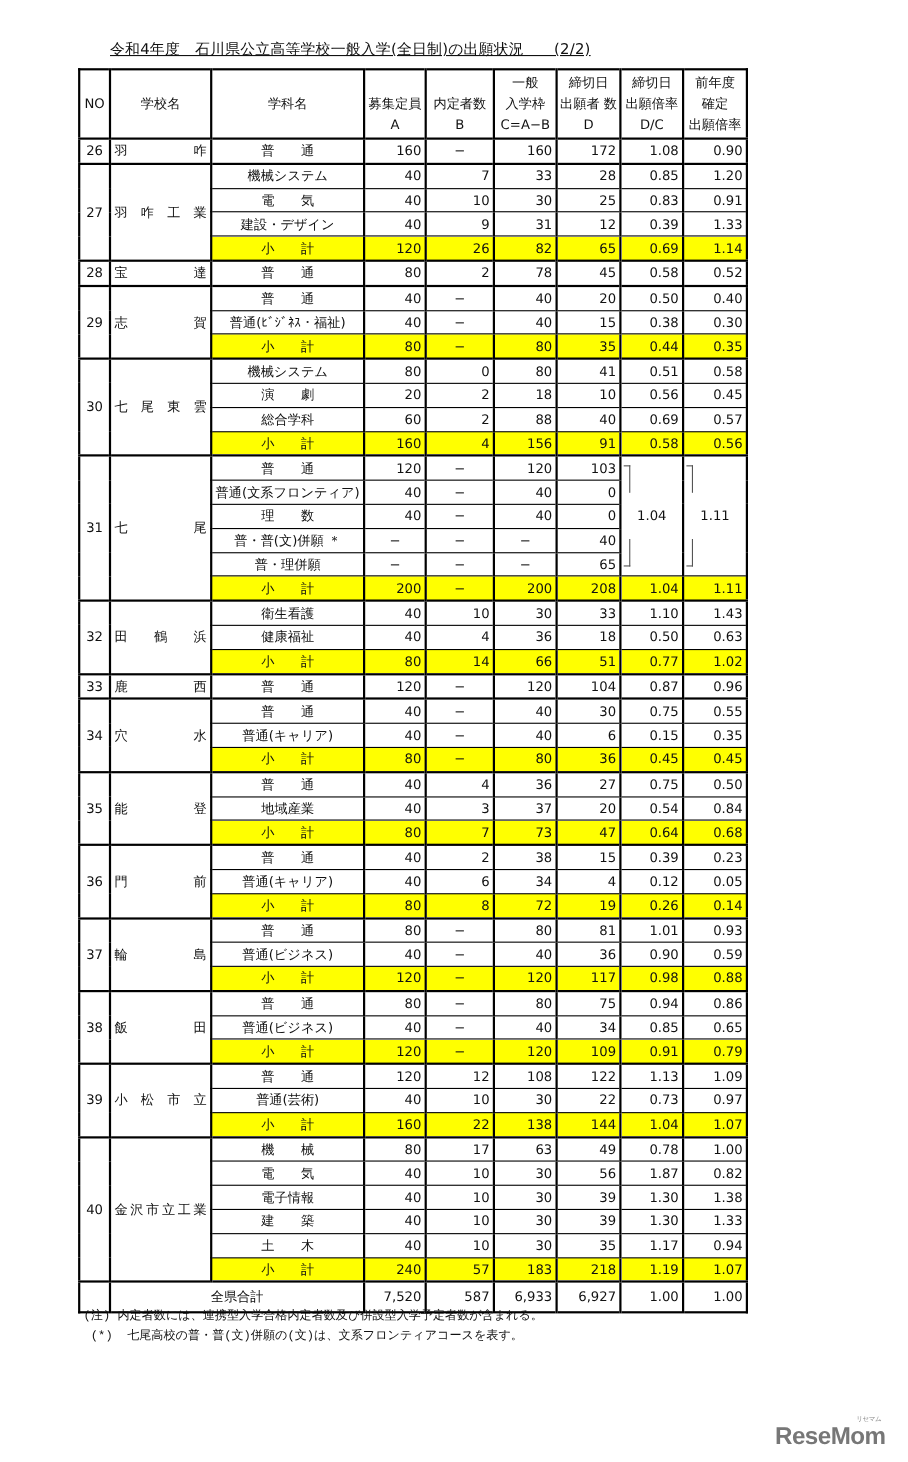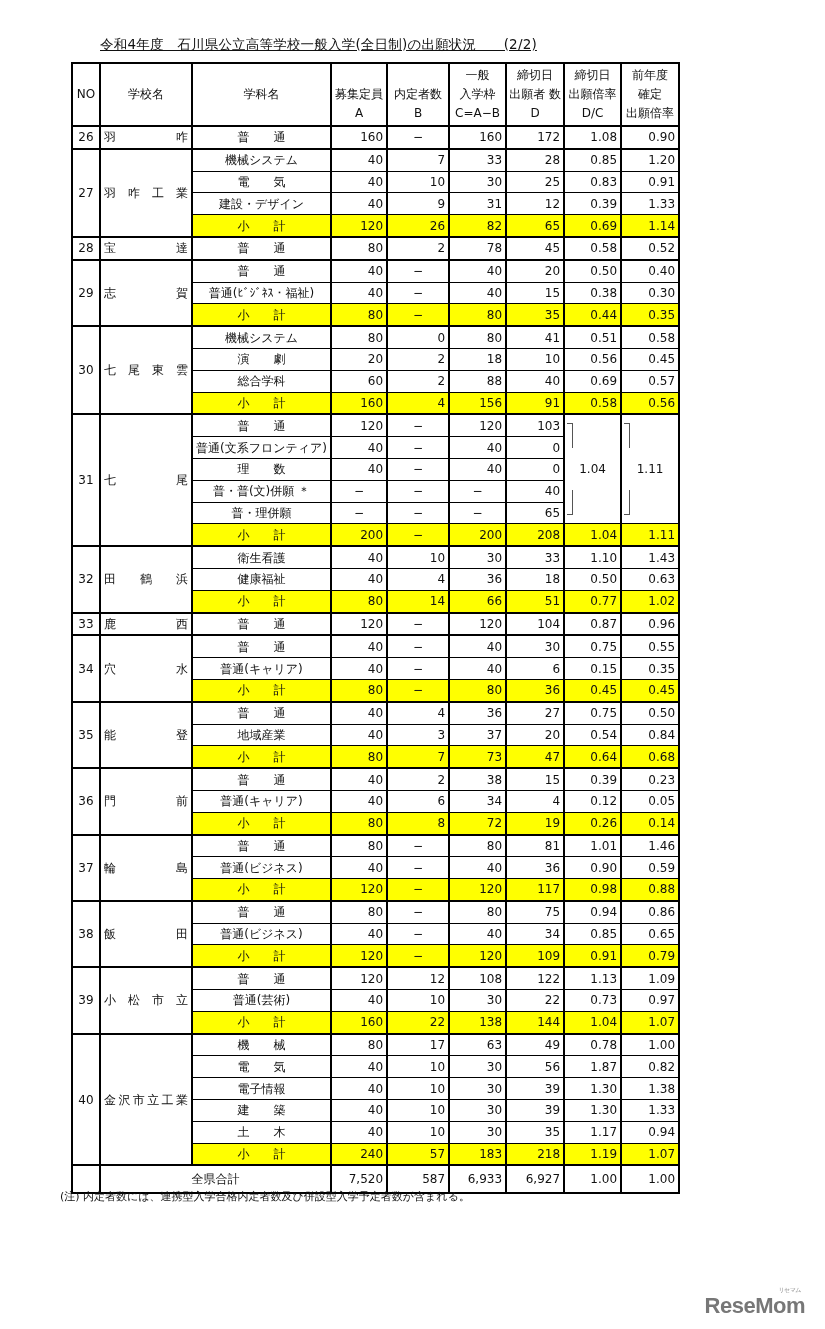--- a/index.html
+++ b/index.html
@@ -18,21 +18,21 @@
   .c-dept { text-align: center; }
   .num { text-align: right; }
   .dash { text-align: center; }
   .ctr { text-align: center; }
   tr.sub td.y { background: #ffff00; }
   td.br, th.br { border-right: 2.5px solid #000 !important; }
   .bracket-cell { position: relative; }
   .brk { position: absolute; width: 5px; border: 1px solid #555; }
   .brk.top { border-left: none; border-bottom: none; }
   .brk.bot { border-left: none; border-top: none; }
-  .notes { position: absolute; left: 60px; top: 1188px; font-size: 11px; line-height: 18px; }
+  .notes { position: absolute; left: 76px; top: 1188px; font-size: 11px; line-height: 18px; font-family: Liberation Mono, monospace; }
   .notes div { white-space: pre; }
   .logo { position: absolute; right: 20px; top: 1293px; font-family: "Liberation Sans", sans-serif;
           font-weight: bold; font-size: 22px; color: #777; letter-spacing: -0.5px; }
   .logo small { position: absolute; top: -7px; right: 4px; font-size: 6px; font-weight: normal; color: #888; }
   tr.total td { height: 26px; }
 </style>
 </head>
 <body>
 
 <div class="title">令和4年度　石川県公立高等学校一般入学(全日制)の出願状況　　(2/2)</div>
@@ -396,21 +396,21 @@
     <tbody class="grp">
       <tr>
         <td class="c-no br" rowspan="3">37</td>
         <td class="c-school br" rowspan="3">輪　　　　島</td>
         <td class="c-dept br">普　　通</td>
         <td class="num br">80</td>
         <td class="dash br">−</td>
         <td class="num br">80</td>
         <td class="num br">81</td>
         <td class="num br">1.01</td>
-        <td class="num">1.46</td>
+        <td class="num">0.93</td>
       </tr>
       <tr>
         <td class="c-dept br">普通(ビジネス)</td>
         <td class="num br">40</td>
         <td class="dash br">−</td>
         <td class="num br">40</td>
         <td class="num br">36</td>
         <td class="num br">0.90</td>
         <td class="num">0.59</td>
       </tr>
@@ -553,18 +553,19 @@
       <td class="num br">6,933</td>
       <td class="num br">6,927</td>
       <td class="num br">1.00</td>
       <td class="num">1.00</td>
     </tr>
   </tbody>
 </table>
 
 <div class="notes">
   <div>(注) 内定者数には、連携型入学合格内定者数及び併設型入学予定者数が含まれる。</div>
+  <div> (*)  七尾高校の普・普(文)併願の(文)は、文系フロンティアコースを表す。</div>
 </div>
 
 <div class="logo">
   <small>リセマム</small>
   <span>ReseMom</span>
 </div>
 
 </body></html>

